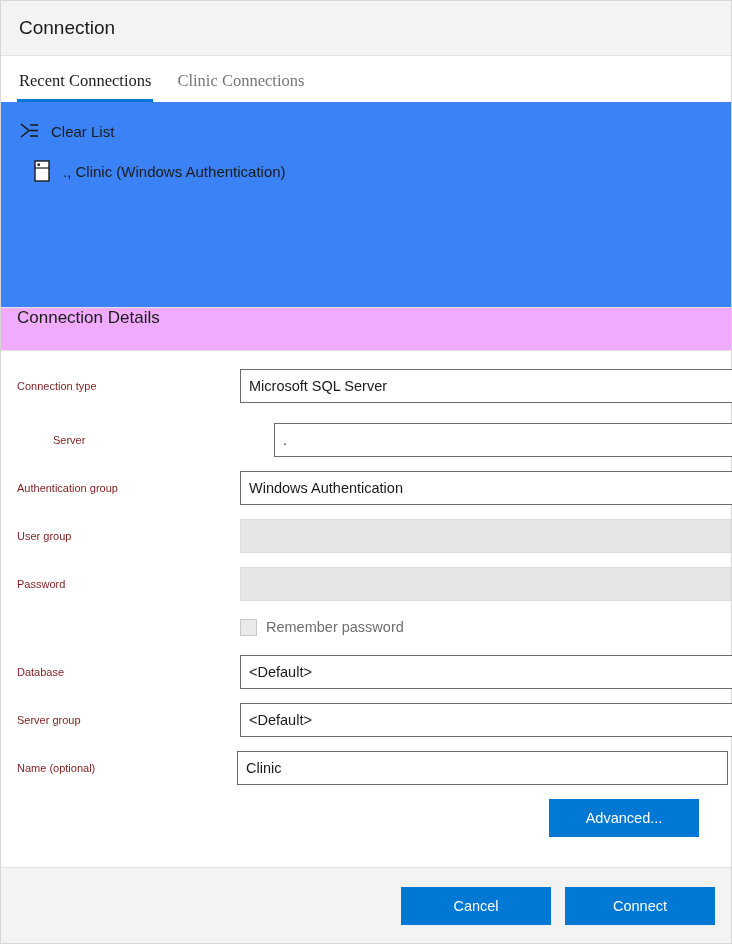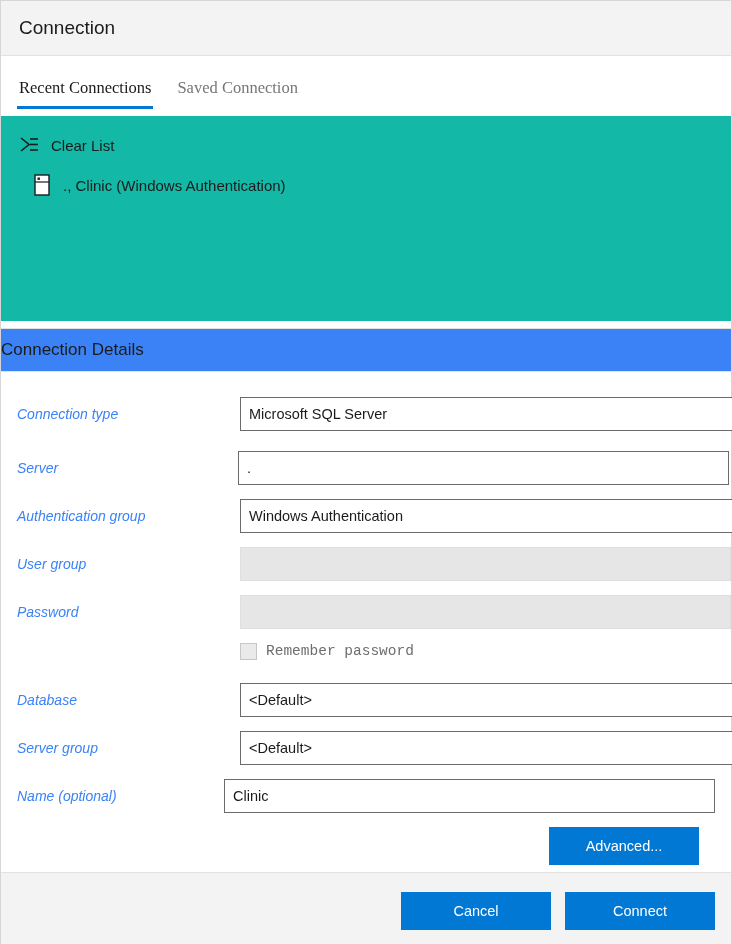--- a/index.html
+++ b/index.html
@@ -17,21 +17,20 @@
   }
   .dialog {
     position: relative;
     width: 732px;
     height: 944px;
     box-sizing: border-box;
     border: 1px solid #d6d6d6;
     background: #ffffff;
     display: flex;
     flex-direction: column;
-    gap: 7px;
   }
   
   .titlebar {
     height: 54px;
     background: #f3f3f3;
     border-bottom: 1px solid #e2e2e2;
     display: flex;
     align-items: center;
     padding: 0 18px;
     flex: 0 0 auto;
@@ -62,21 +61,21 @@
   .tab.active {
     color: #1b1b1b;
     border-bottom: 3px solid #0078d4;
   }
   
   .recent-area {
     flex: 0 0 auto;
     height: 205px;
     padding: 14px 16px 0 16px;
     box-sizing: border-box;
-    background: #14b8a6;
+    background: #3b82f6;
     overflow: hidden;
   }
   .row {
     display: flex;
     align-items: center;
     height: 30px;
     margin-bottom: 10px;
     cursor: pointer;
   }
   .row .ico {
@@ -89,27 +88,26 @@
   }
   .row .txt {
     font-size: 15px;
     color: #1b1b1b;
   }
   .row.indent {
     padding-left: 12px;
   }
   
   .details-header {
-    background: #3b82f6;
+    background: #f0abfc;
     border-top: 1px solid #e2e2e2;
     border-bottom: 1px solid #e2e2e2;
     height: 42px;
     display: flex;
-    align-items: center;
-    padding: 0 0;
+    padding: 0 16px;
     flex: 0 0 auto;
   }
   .details-header .hdr {
     font-size: 17px;
     color: #1b1b1b;
   }
   .form {
     flex: 1 1 auto;
     padding: 18px 16px 0 16px;
     box-sizing: border-box;
@@ -117,23 +115,22 @@
   }
   .field {
     display: flex;
     align-items: center;
     margin-bottom: 14px;
     height: 34px;
   }
   .field .label {
     width: 207px;
     flex: 0 0 auto;
-    font-size: 14px;
-    color: #3b82f6;
-    font-style: italic;
+    font-size: 11px;
+    color: #7f1d1d;
   }
   .control {
     position: relative;
     width: 491px;
     height: 34px;
     box-sizing: border-box;
     flex: 0 0 auto;
   }
   .control.input,
   .control.select {
@@ -168,27 +165,27 @@
     width: 0;
     height: 0;
     border-left: 5px solid transparent;
     border-right: 5px solid transparent;
     border-top: 6px solid #1b1b1b;
   }
   
   .ctl-offset-a { margin-left: 16px; width: 534px; }
   .ctl-offset-b { margin-left: 14px; width: 491px; }
   .ctl-offset-c { margin-left: 16px; width: 491px; }
-  .ctl-offset-d { margin-left: 0; width: 491px; }
+  .ctl-offset-d { margin-left: 13px; width: 491px; }
 
   .checkline {
     display: flex;
+    align-items: center;
     margin: 2px 0 16px 223px;
     height: 24px;
-    font-family: Liberation Mono, monospace;
   }
   .checkbox {
     width: 15px;
     height: 15px;
     border: 1px solid #c7c7c7;
     background: #eaeaea;
     margin-right: 9px;
     flex: 0 0 auto;
   }
   .checkline .cl {
@@ -242,21 +239,21 @@
 
   <div class="titlebar">
     <div class="title">Connection</div>
   </div>
 
   <div class="tabs">
     <div class="tab active">
       <span>Recent Connections</span>
     </div>
     <div class="tab">
-      <span>Saved Connection</span>
+      <span>Clinic Connections</span>
     </div>
   </div>
 
   <div class="recent-area">
 
     <div class="row">
       <span class="ico">
         <svg width="22" height="20" viewBox="0 0 22 20" aria-hidden="true">
           <path d="M2 3 L10 9.5 L2 16" fill="none" stroke="#1b1b1b" stroke-width="1.6"></path>
           <line x1="11" y1="4" x2="19" y2="4" stroke="#1b1b1b" stroke-width="1.6"></line>
@@ -291,21 +288,21 @@
       <div class="control select ctl-offset-a">
         <span class="val">Microsoft SQL Server</span>
         <span class="chev">
           <svg width="14" height="9" viewBox="0 0 14 9" aria-hidden="true">
             <path d="M1 1 L7 7 L13 1" fill="none" stroke="#444" stroke-width="1.3"></path>
           </svg>
         </span>
       </div>
     </div>
 
-    <div class="field" style="margin-top:20px;">
+    <div class="field" style="margin-top:20px;margin-left:36px;">
       <div class="label">Server</div>
       <div class="control input ctl-offset-b">
         <span class="val">.</span>
       </div>
     </div>
 
     <div class="field">
       <div class="label">Authentication group</div>
       <div class="control select ctl-offset-a">
         <span class="val">Windows Authentication</span>

